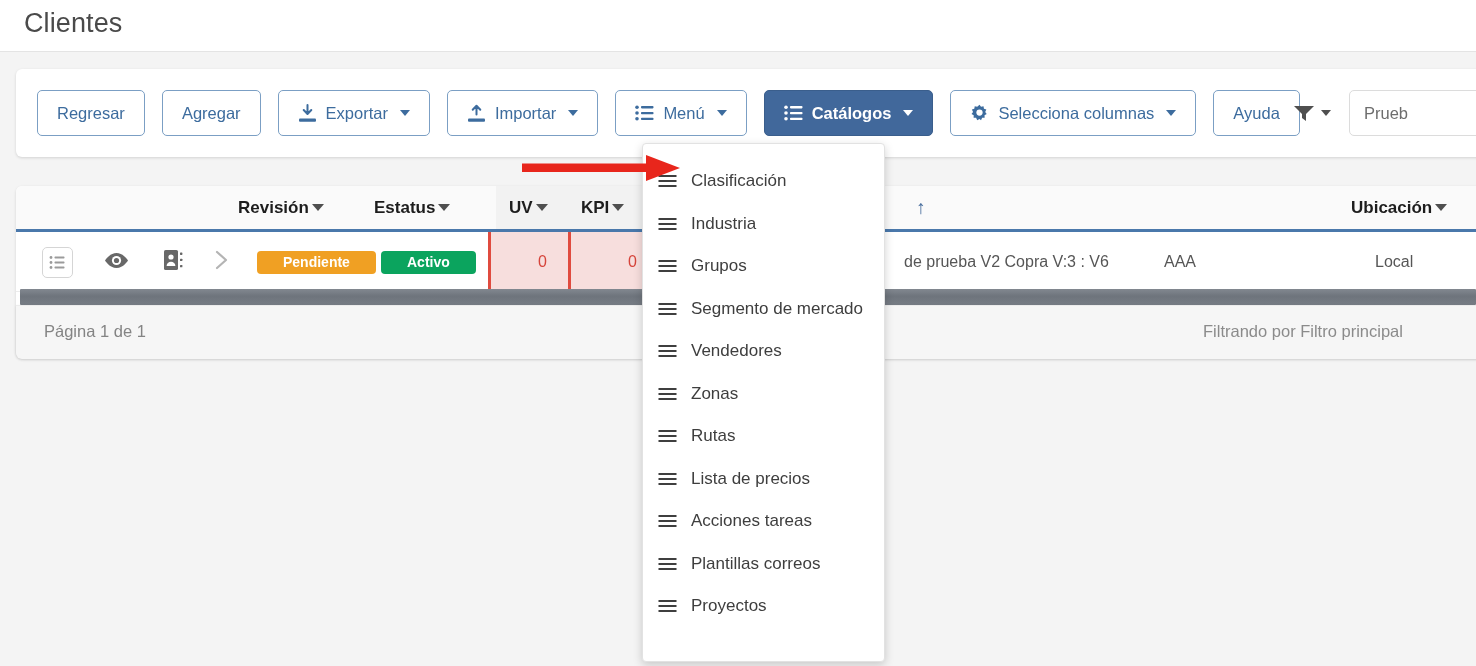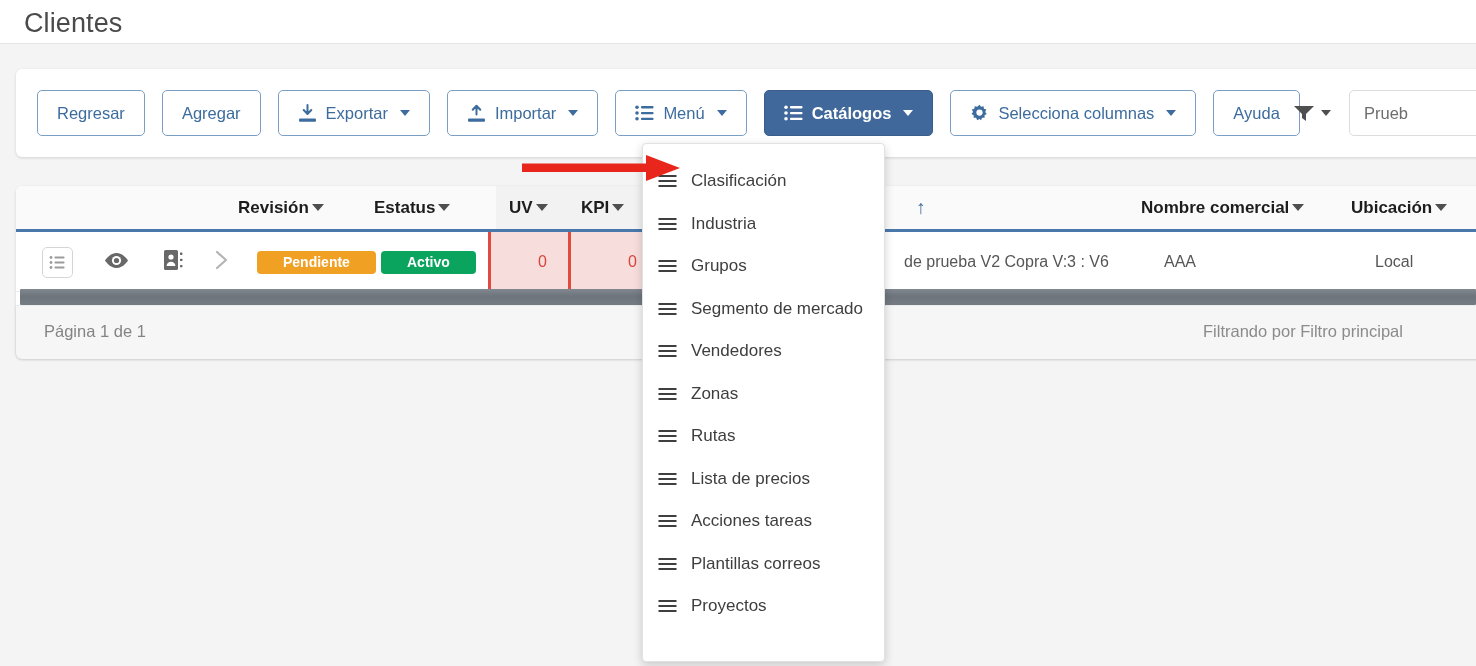--- a/index.html
+++ b/index.html
@@ -7,21 +7,21 @@
     margin: 0; padding: 0;
     width: 1476px; height: 666px;
     overflow: hidden;
     background: #f4f4f4;
     font-family: "Liberation Sans", sans-serif;
   }
   #app { position: relative; width: 1476px; height: 666px; }
 
   
   .page-title-bar {
-    position: absolute; left: 0; top: 0; width: 1476px; height: 44px;
+    position: absolute; left: 0; top: 0; width: 1476px; height: 52px;
     background: #ffffff;
     border-bottom: 1px solid #e4e4e4;
   }
   .page-title {
     position: absolute; left: 24px; top: 8px;
     font-size: 27px; color: #4a4a4a; font-weight: 400; letter-spacing: .1px;
   }
 
   
   .toolbar-card {
@@ -289,24 +289,20 @@
         <span>UV</span>
         <span class="caret"></span>
       </div>
       <div class="th shaded" style="left:552px;width:90px;padding-left:13px;">
         <span>KPI</span>
         <span class="caret"></span>
       </div>
       <div class="th" style="left:885px;width:40px;justify-content:center;color:#4a6f9e;font-weight:normal;font-size:19px;">
         <span>↑</span>
       </div>
-      <div class="th" style="left:1125px;width:200px;">
-        <span>Nombre comercial</span>
-        <span class="caret"></span>
-      </div>
       <div class="th" style="left:1335px;width:180px;">
         <span>Ubicación</span>
         <span class="caret"></span>
       </div>
     </div>
 
     <div class="grid-row">
       <div class="cell" style="left:26px;">
         <span class="listicon-box">
           <svg width="17" height="15" viewBox="0 0 17 15">

